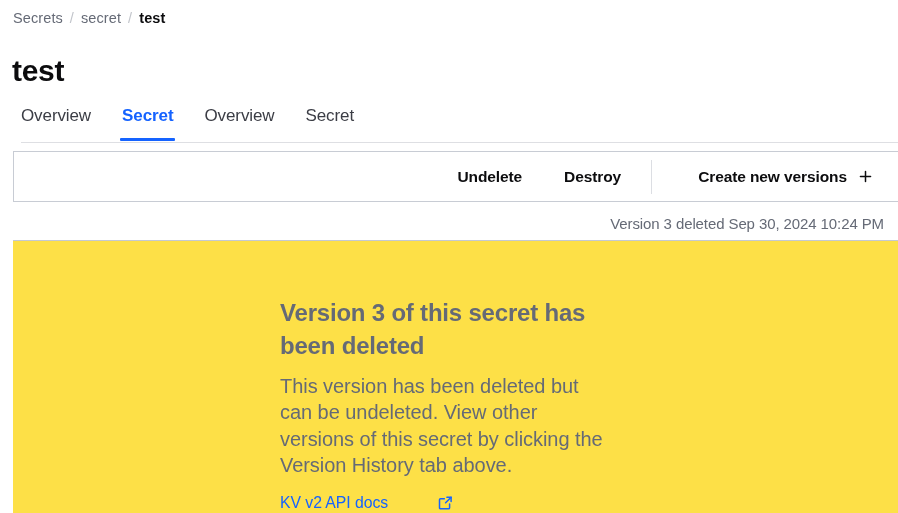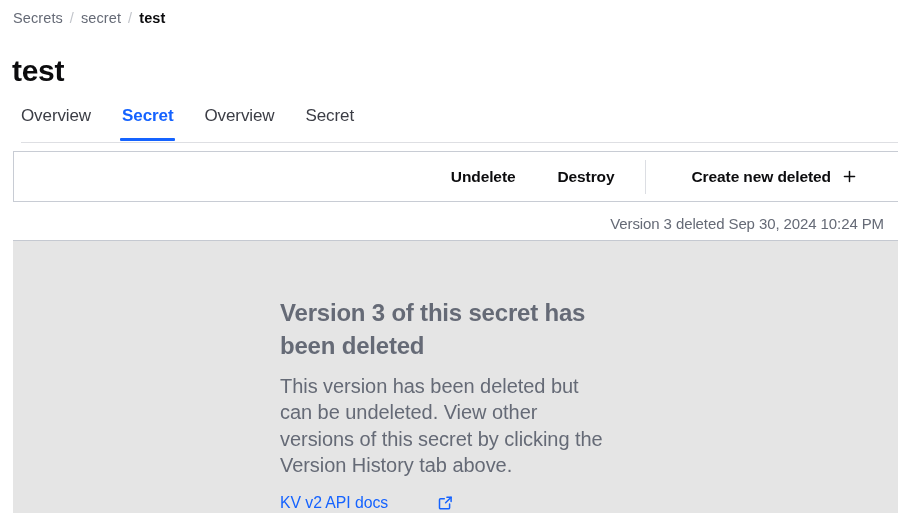--- a/index.html
+++ b/index.html
@@ -112,21 +112,21 @@
     top: 151px;
     right: -1px;
     height: 51px;
     box-sizing: border-box;
     border: 1px solid #c8ccd4;
     border-right: none;
     background: #ffffff;
     display: flex;
     align-items: center;
     justify-content: flex-end;
-    padding-right: 32px;
+    padding-right: 16px;
   }
   .tb-btn {
     font-size: 15.5px;
     line-height: 20px;
     color: #0c0c0e;
     font-weight: 600;
     letter-spacing: -0.1px;
     background: none;
     border: none;
     font-family: inherit;
@@ -164,21 +164,21 @@
     white-space: nowrap;
   }
 
   
   .panel {
     position: absolute;
     left: 13px;
     top: 240px;
     right: -1px;
     bottom: -1px;
-    background: #e5e5e5;
+    background: #fde047;
     border-top: 1px solid #c5c9d1;
     box-sizing: border-box;
   }
   .empty-state {
     position: absolute;
     left: 267px;
     top: 55px;
     width: 336px;
   }
   .empty-heading {
@@ -248,21 +248,21 @@
   <button class="tb-btn">
     <span>Undelete</span>
   </button>
   <span class="tb-spacer"></span>
   <button class="tb-btn">
     <span>Destroy</span>
   </button>
   <span class="tb-divider"></span>
   <span class="tb-spacer"></span>
   <button class="tb-btn">
-    <span>Create new deleted</span>
+    <span>Create new versions</span>
     <span class="plus">
       <svg width="15" height="15" viewBox="0 0 16 16" fill="none" stroke="#0c0c0e" stroke-width="1.6" stroke-linecap="round">
         <path d="M8 2.6 V13.4 M2.6 8 H13.4"></path>
       </svg>
     </span>
   </button>
 </div>
 
 <div class="status-line">Version 3 deleted Sep 30, 2024 10:24 PM</div>
 

